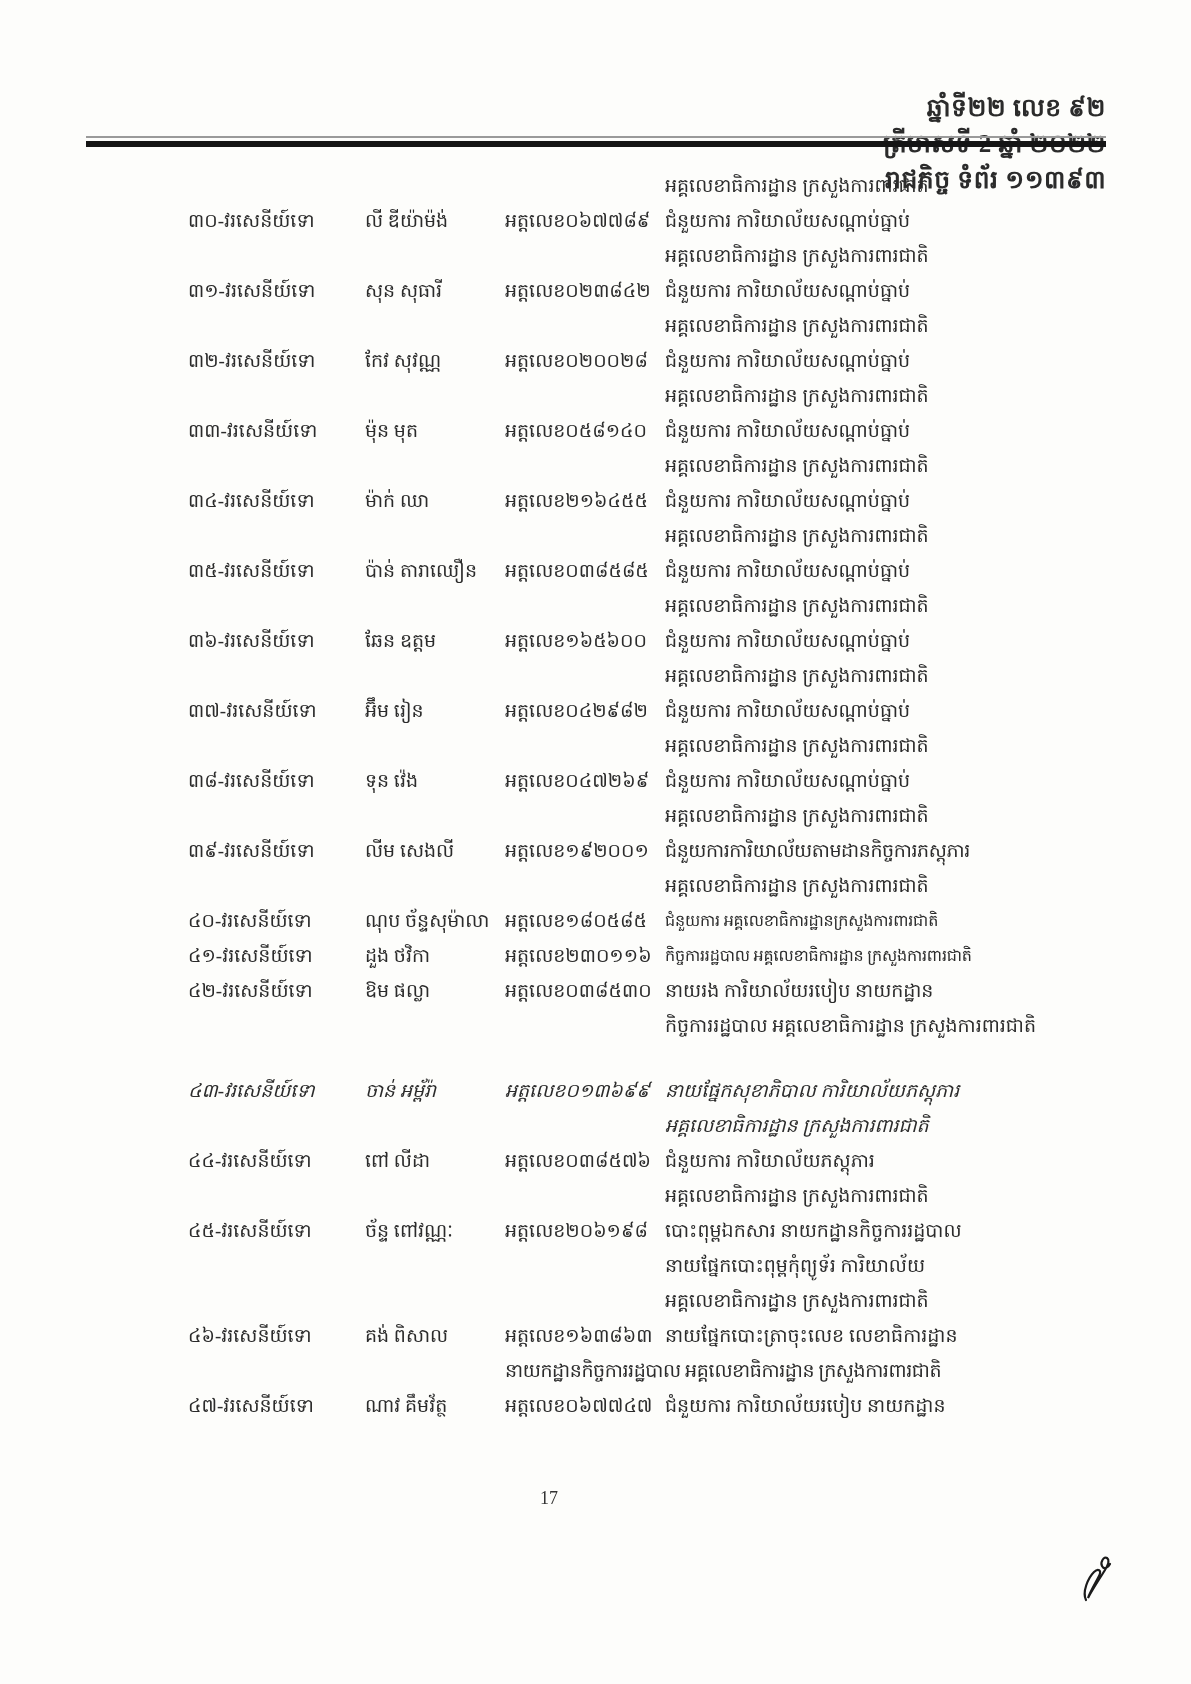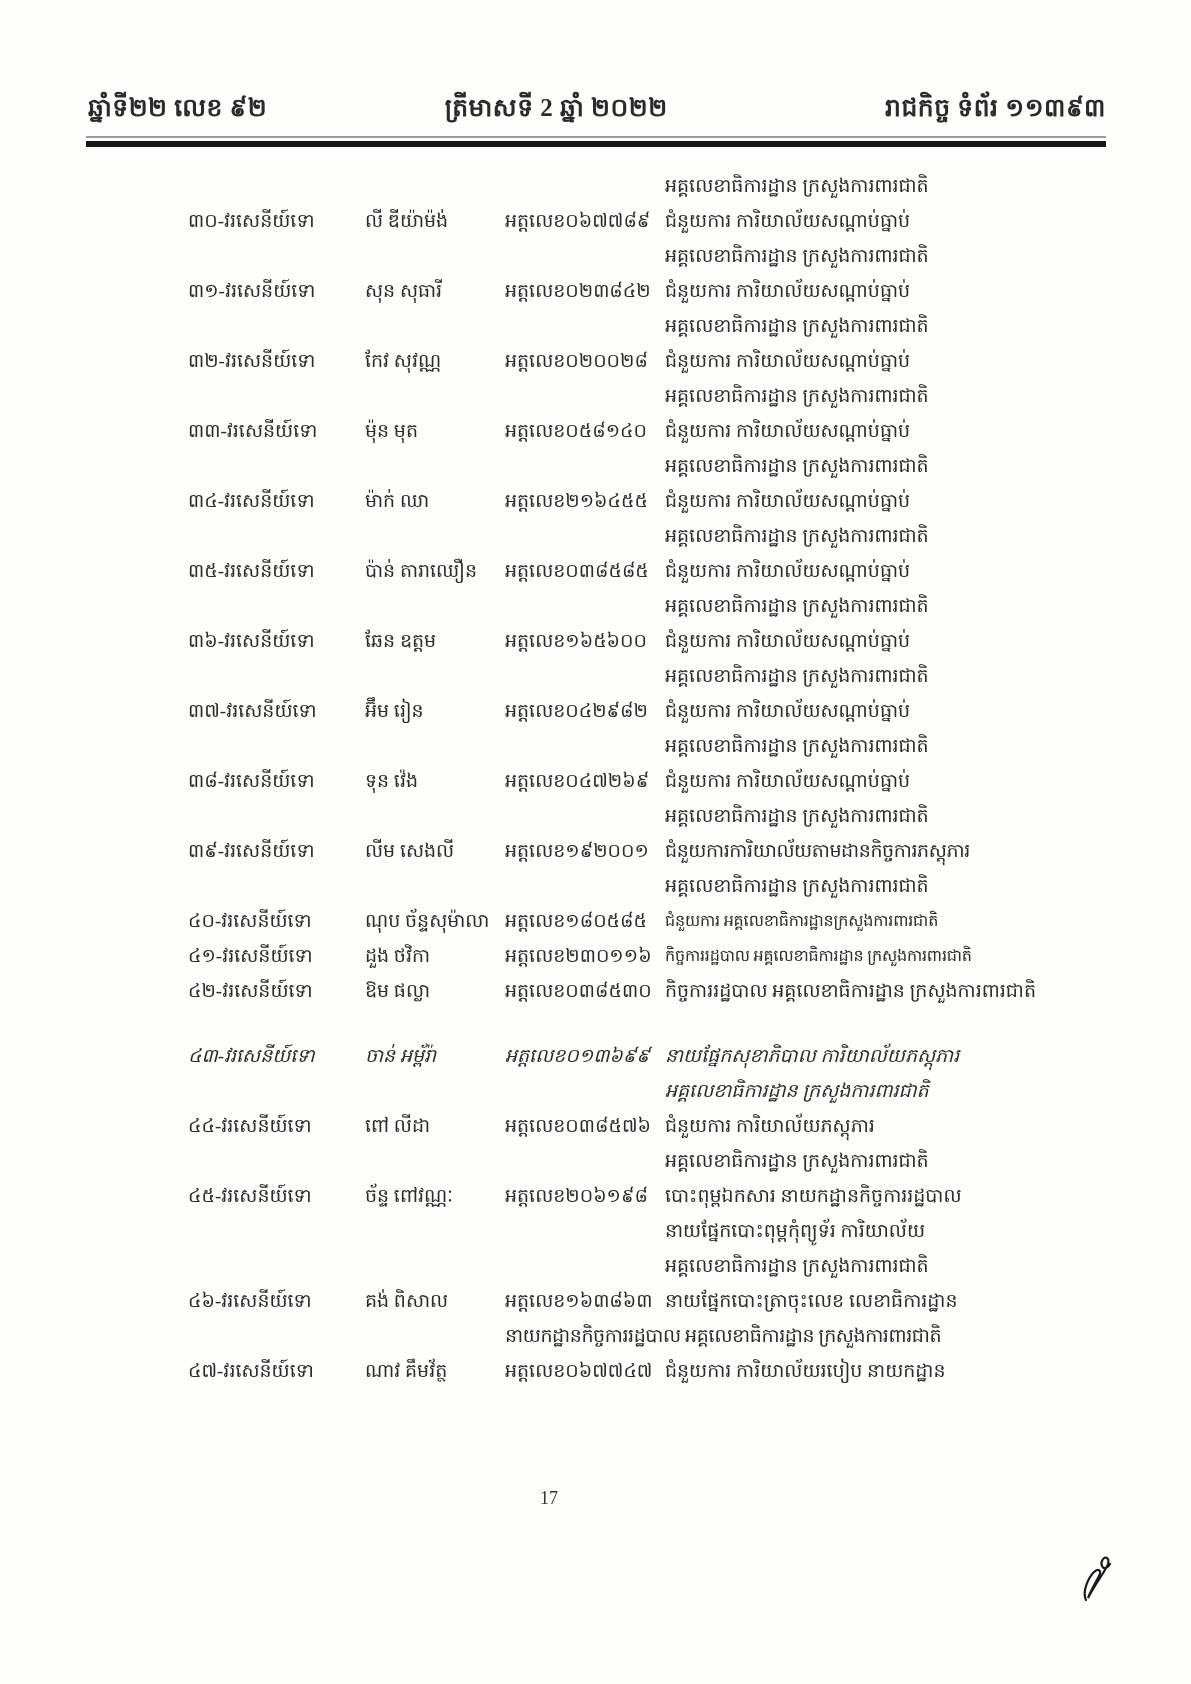--- a/index.html
+++ b/index.html
@@ -11,20 +11,21 @@
     color:#2b2b2b;
     font-family:"Liberation Serif","DejaVu Serif",serif;
     overflow:hidden;
   }
   
   .header{
     position:absolute;left:88px;top:92px;width:1018px;
     display:flex;justify-content:space-between;align-items:flex-end;
     font-weight:bold;font-size:25px;letter-spacing:.5px;
     white-space:nowrap;
+    flex-direction:column;
   }
   .header .h-center{margin-left:-40px;}
   
   .rule-thin{position:absolute;left:86px;top:136px;width:1020px;height:2px;background:#9a9a9a;}
   .rule-thick{position:absolute;left:86px;top:141px;width:1020px;height:6px;background:#151515;}
 
   
   .content{
     position:absolute;left:188px;top:168px;width:917px;
     font-size:19px;line-height:35px;
@@ -177,20 +178,21 @@
       <div class="c pos">
             <div class="pos-line small">កិច្ចការរដ្ឋបាល អគ្គលេខាធិការដ្ឋាន ក្រសួងការពារជាតិ</div>
           </div>
     </div>
 
     <div class="row">
       <div class="c no">៤២-វរសេនីយ៍ទោ</div>
       <div class="c name">ឱម ផល្លា</div>
       <div class="c id">អត្តលេខ០៣៨៥៣០</div>
       <div class="c pos">
+            <div class="pos-line">នាយរង ការិយាល័យរបៀប នាយកដ្ឋាន</div>
             <div class="pos-line">កិច្ចការរដ្ឋបាល អគ្គលេខាធិការដ្ឋាន  ក្រសួងការពារជាតិ</div>
           </div>
     </div>
 
     <div class="row gap-top">
       <div class="c no">៤៣-វរសេនីយ៍ទោ</div>
       <div class="c name">ចាន់ អម្ព័រ៉ា</div>
       <div class="c id">អត្តលេខ០១៣៦៩៩</div>
       <div class="c pos">
             <div class="pos-line">នាយផ្នែកសុខាភិបាល ការិយាល័យភស្តុភារ</div>

